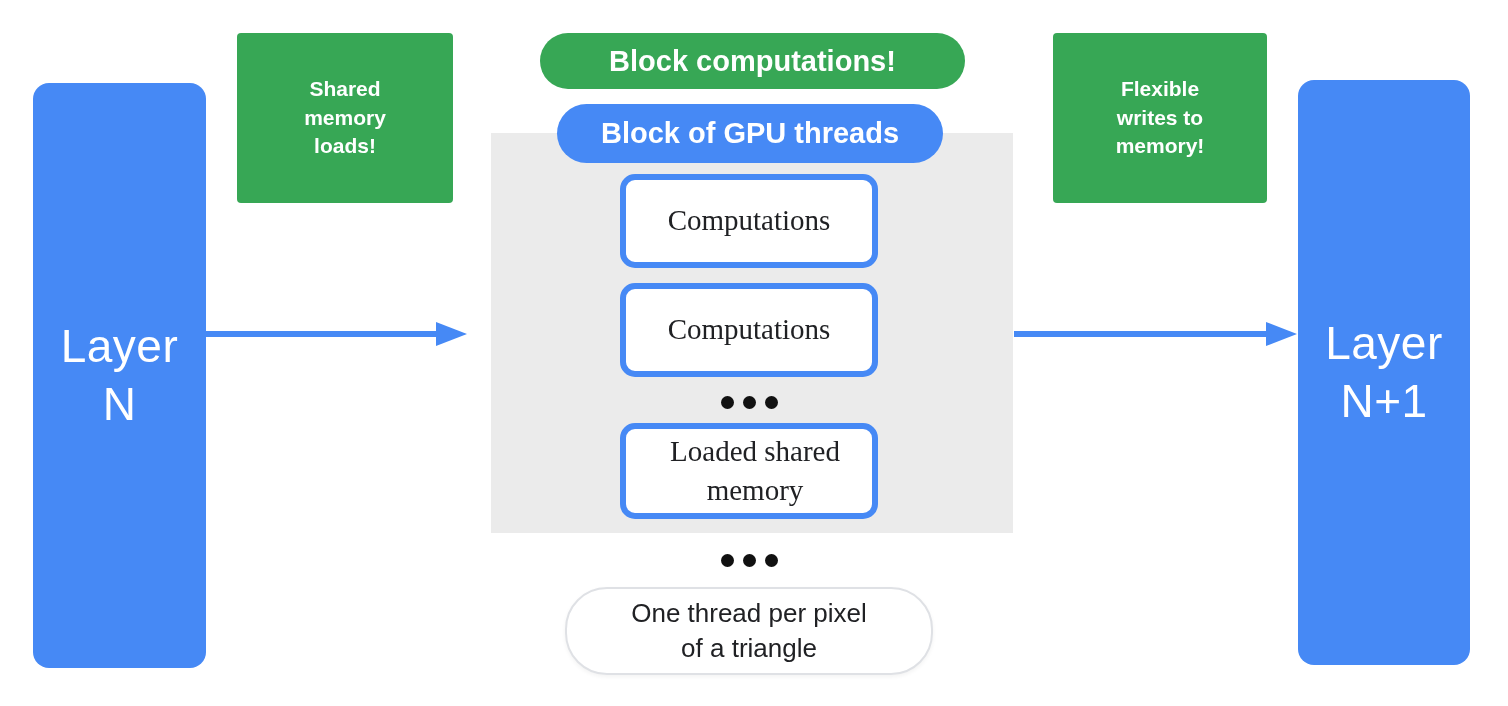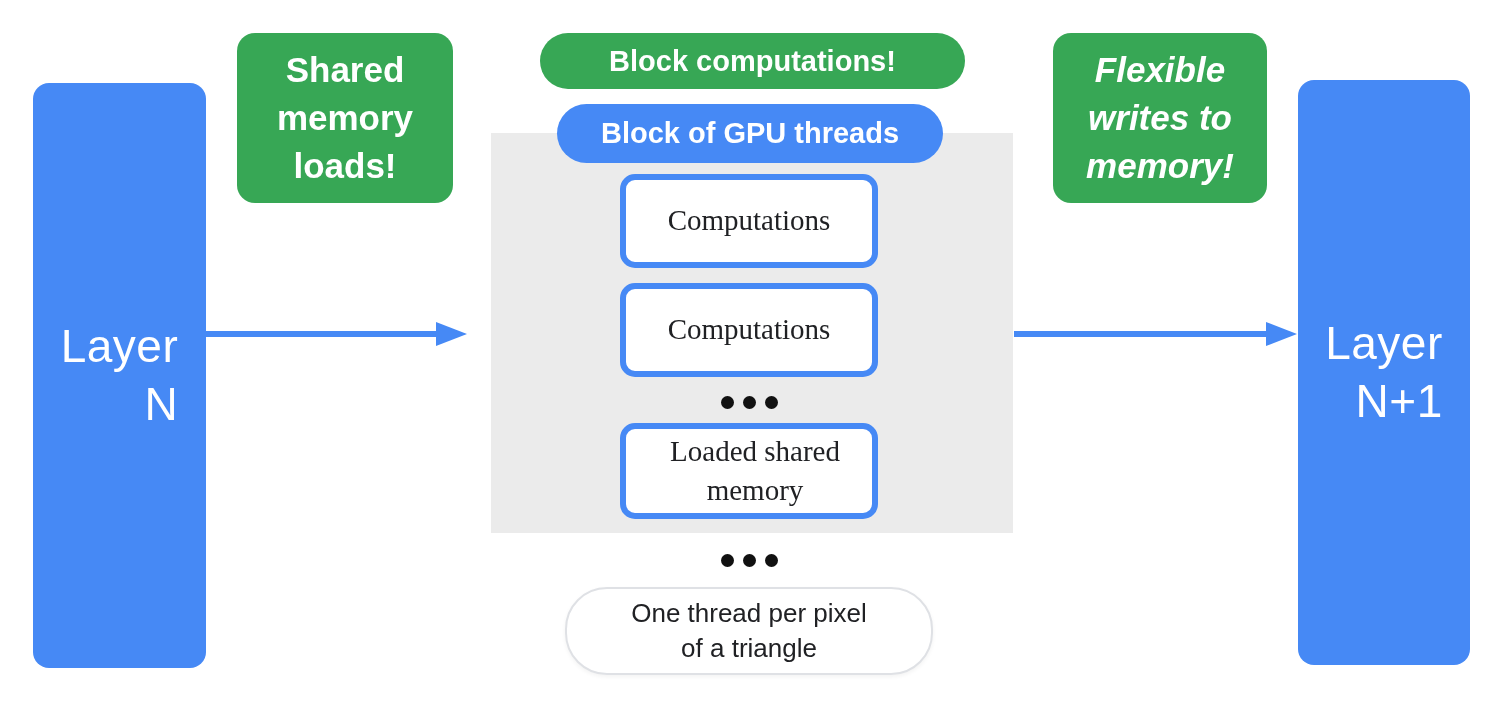--- a/index.html
+++ b/index.html
@@ -24,44 +24,44 @@
 
   
   .layer-box {
     position: absolute;
     background: var(--blue);
     border-radius: 16px;
     color: #ffffff;
     display: flex;
     align-items: center;
     justify-content: center;
-    text-align: right;
+    text-align: center;
     font-size: 46px;
     line-height: 1.24;
     letter-spacing: 0.5px;
   }
   #layer-n  { left: 33px;   top: 83px; width: 173px; height: 585px; }
   #layer-n1 { left: 1298px; top: 80px; width: 172px; height: 585px; }
 
   
   .callout {
     position: absolute;
     background: var(--green);
-    border-radius: 18px;
+    border-radius: 4px;
     color: #ffffff;
     font-weight: bold;
     display: flex;
     align-items: center;
     justify-content: center;
     text-align: center;
-    font-size: 35px;
+    font-size: 21px;
     line-height: 1.38;
   }
   #callout-left   { left: 237px;  top: 33px; width: 216px; height: 170px; }
-  #callout-right  { left: 1053px; top: 33px; width: 214px; height: 170px; font-style: italic; }
+  #callout-right  { left: 1053px; top: 33px; width: 214px; height: 170px; }
   #callout-center {
     left: 540px; top: 33px; width: 425px; height: 56px;
     border-radius: 28px; font-size: 29px;
   }
 
   
   #gpu-pill {
     position: absolute;
     left: 557px; top: 104px; width: 386px; height: 59px;
     background: var(--blue);

